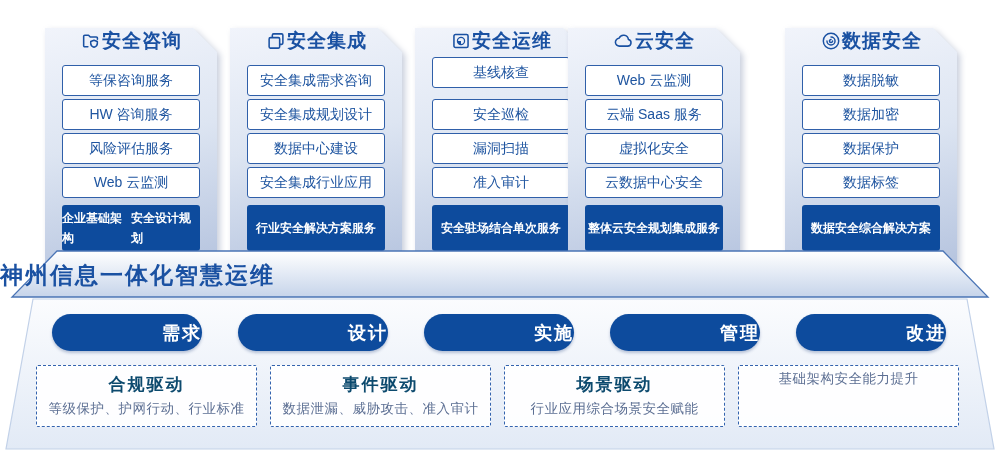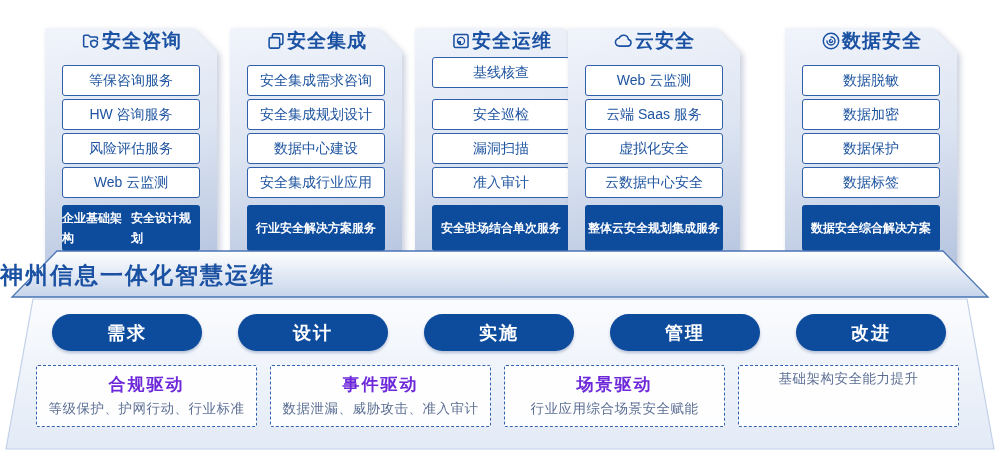--- a/index.html
+++ b/index.html
@@ -30,30 +30,30 @@
   .banner-svg{position:absolute;left:0;top:250px;z-index:5;}
   .banner-title{
     position:absolute;left:0;top:258px;width:1000px;height:36px;line-height:34px;
     z-index:6;color:#1a51a2;font-size:23px;font-weight:bold;letter-spacing:2px;
   }
   
   .platform-svg{position:absolute;left:0;top:298px;z-index:1;}
   .pills{position:absolute;left:52px;top:314px;z-index:4;display:flex;gap:36px;}
   .pill{
     width:150px;height:37px;border-radius:19px;background:#0d4b9d;
-    display:flex;align-items:center;justify-content:center;
+    display:flex;align-items:center;justify-content:flex-end;
     color:#fff;font-size:18px;font-weight:bold;letter-spacing:2px;
     box-shadow:0 2px 3px rgba(40,70,130,.3);
   }
   .drivers{position:absolute;left:36px;top:365px;z-index:4;display:flex;gap:13px;}
   .driver{
     width:219px;height:60px;background:rgba(255,255,255,.92);
     border:1.5px dashed #3363ae;border-radius:2px;text-align:center;
   }
-  .driver-title{margin-top:7px;font-size:17px;font-weight:bold;color:#6d28d9;letter-spacing:2px;}
+  .driver-title{margin-top:7px;font-size:17px;font-weight:bold;color:#0c4a6e;letter-spacing:2px;}
   .driver-desc{margin-top:4px;font-size:13.5px;color:#5c6f93;letter-spacing:.5px;}
   .icn{flex:0 0 auto;}
 </style>
 </head>
 <body>
 
 <div class="stage">
 
   <div class="colw" style="left:45px">
    <div class="col">

